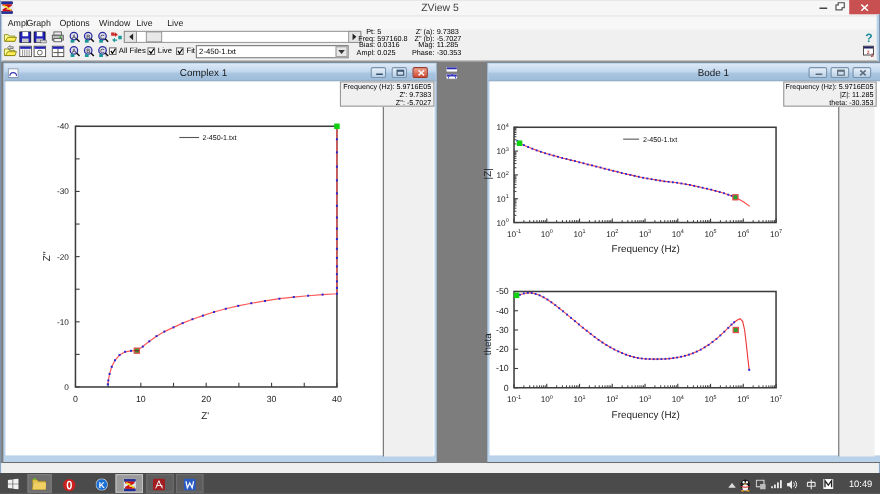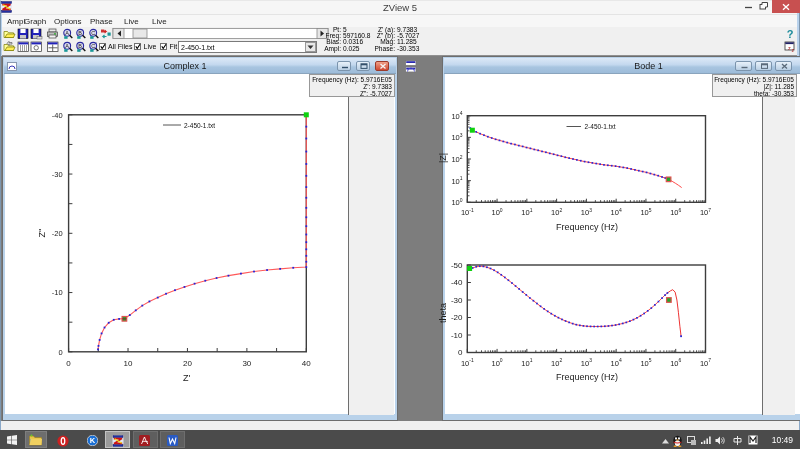--- a/index.html
+++ b/index.html
@@ -50,21 +50,21 @@
   <line x1="5" y1="7.5" x2="12" y2="7.5" stroke="#444" stroke-width="1.3"></line>
   <rect x="20" y="4.5" width="5.5" height="4.5" fill="#fdfdfd" stroke="#444" stroke-width="1"></rect>
   <path d="M22 4.5 L22 2.5 L27.5 2.5 L27.5 7 L25.5 7" fill="#fdfdfd" stroke="#444" stroke-width="1"></path>
   <path d="M43 4.2 L49 9.8 M49 4.2 L43 9.8" stroke="#fff" stroke-width="1.3"></path>
 </svg>
 
 <div class="abs" id="menubar">
   <span class="menu-item" style="left:6px">Ampl</span>
   <span class="menu-item" style="left:23px">Graph</span>
   <span class="menu-item" style="left:53px">Options</span>
-  <span class="menu-item" style="left:89px">Phase</span>
+  <span class="menu-item" style="left:89px">Window</span>
   <span class="menu-item" style="left:123px">Live</span>
   <span class="menu-item" style="left:151px">Live</span>
 </div>
 
 <div class="abs" id="toolbar"></div>
 <svg class="abs" style="left:1px;top:27px" width="798" height="29" viewBox="0 0 798 29">
 <path d="M3 10.5 L3 4.5 L6.5 4.5 L7.5 5.8 L12.5 5.8 L12.5 10.5 Z" fill="#ffff99" stroke="#7a7a00" stroke-width="0.7"></path>
     <path d="M4 10.5 L6 7 L14 7 L12.5 10.5 Z" fill="#ffee55" stroke="#7a7a00" stroke-width="0.7"></path>
     <rect x="17" y="2" width="10" height="9.5" fill="#2222bb" stroke="#000" stroke-width="0.6"></rect>
     <rect x="19.4" y="2" width="5.2" height="4" fill="#fff"></rect>

